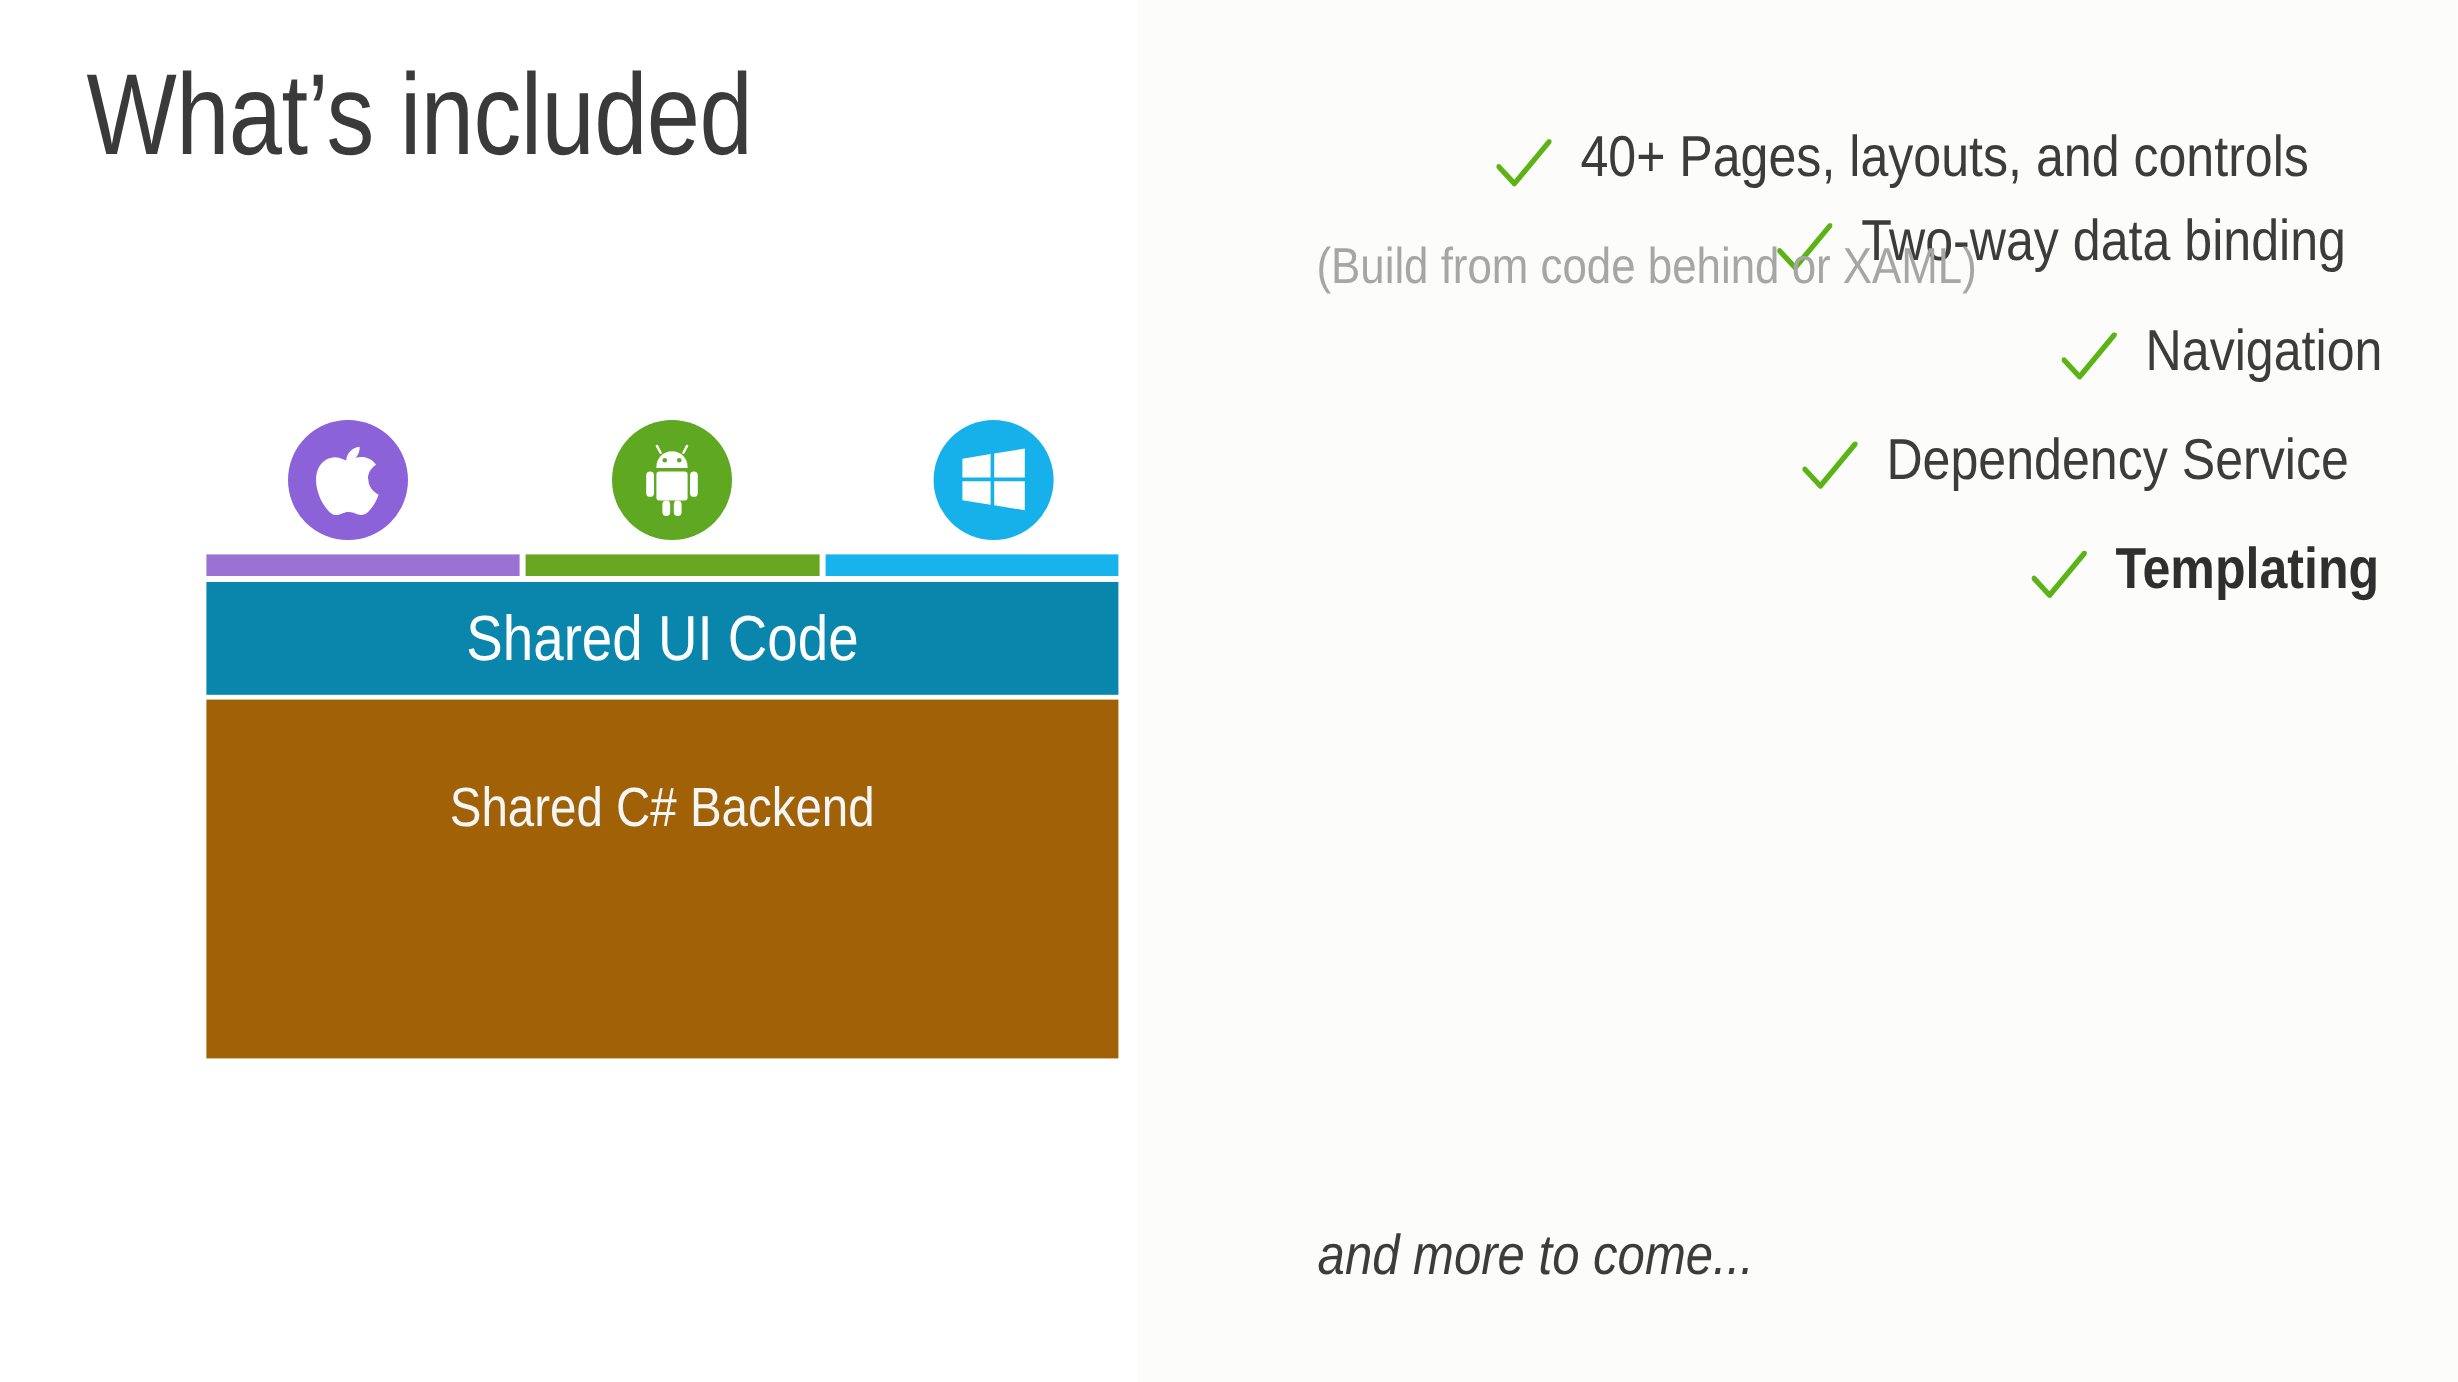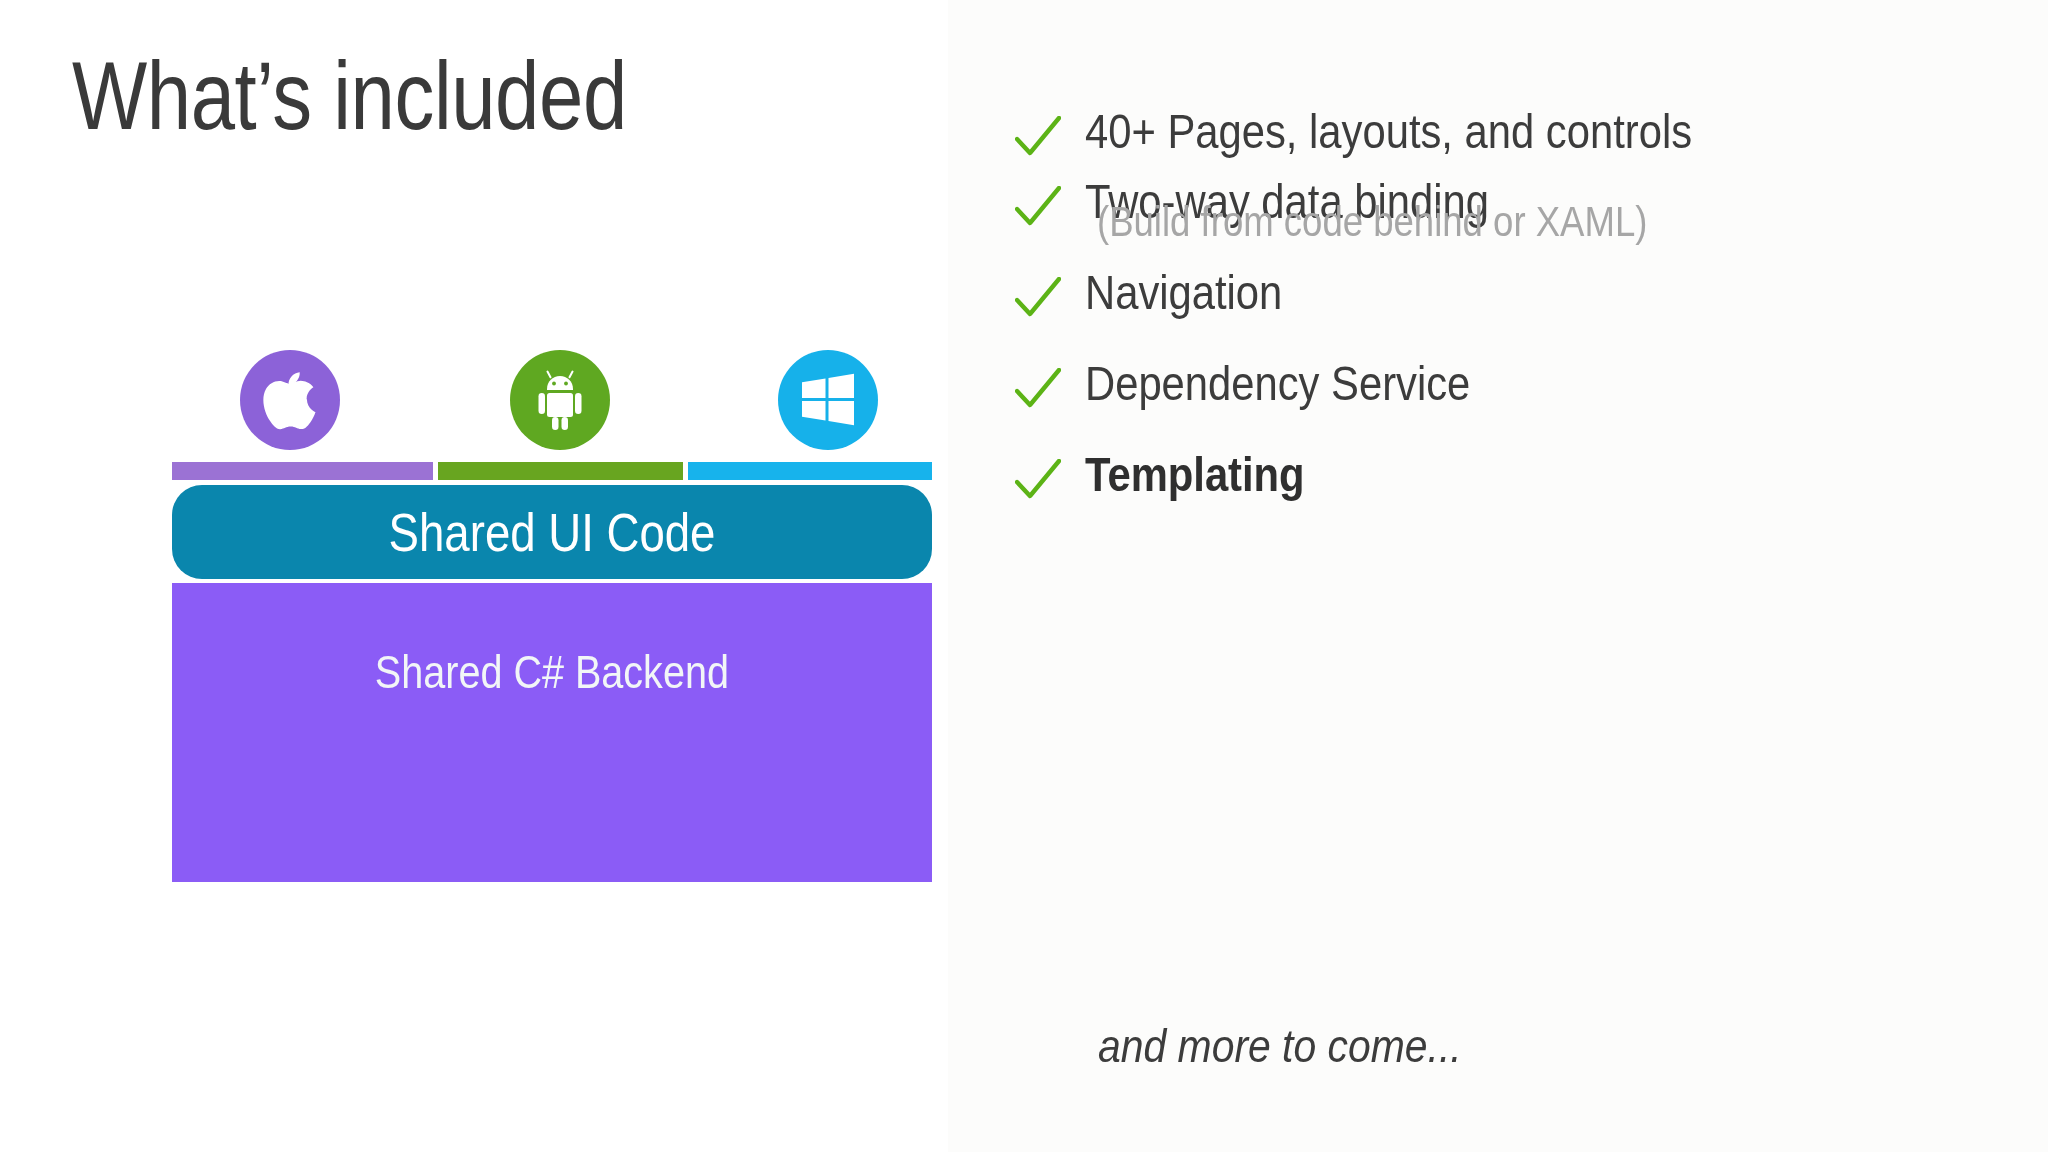--- a/index.html
+++ b/index.html
@@ -82,38 +82,37 @@
   #shared-ui-block {
     position: absolute;
     left: 0;
     top: 155px;
     width: 760px;
     height: 94px;
     background: #0a86ad;
     display: flex;
     align-items: center;
     justify-content: center;
-    border-radius: 30px;
   }
   #shared-ui-label {
     color: #ffffff;
     font-size: 53px;
     font-weight: 400;
     transform: scaleX(0.86);
     white-space: nowrap;
   }
 
   
   #shared-backend-block {
     position: absolute;
     left: 0;
     top: 253px;
     width: 760px;
     height: 299px;
-    background: #8b5cf6;
+    background: #a16207;
     display: flex;
     align-items: flex-start;
     justify-content: center;
   }
   #shared-backend-label {
     color: #f2f6f7;
     font-size: 46px;
     font-weight: 300;
     margin-top: 62px;
     transform: scaleX(0.86);
@@ -124,20 +123,21 @@
   #feature-list {
     position: absolute;
     left: 1015px;
     top: 108px;
     width: 1000px;
   }
   .feature-row {
     display: flex;
     align-items: flex-start;
     height: 91px;
+    justify-content: flex-end;
   }
   .feature-row.first { height: 70px; }
   .check-cell {
     flex: 0 0 70px;
     padding-top: 8px;
   }
   .check-cell svg { display: block; }
   .feature-text {
     font-size: 48px;
     font-weight: 300;

